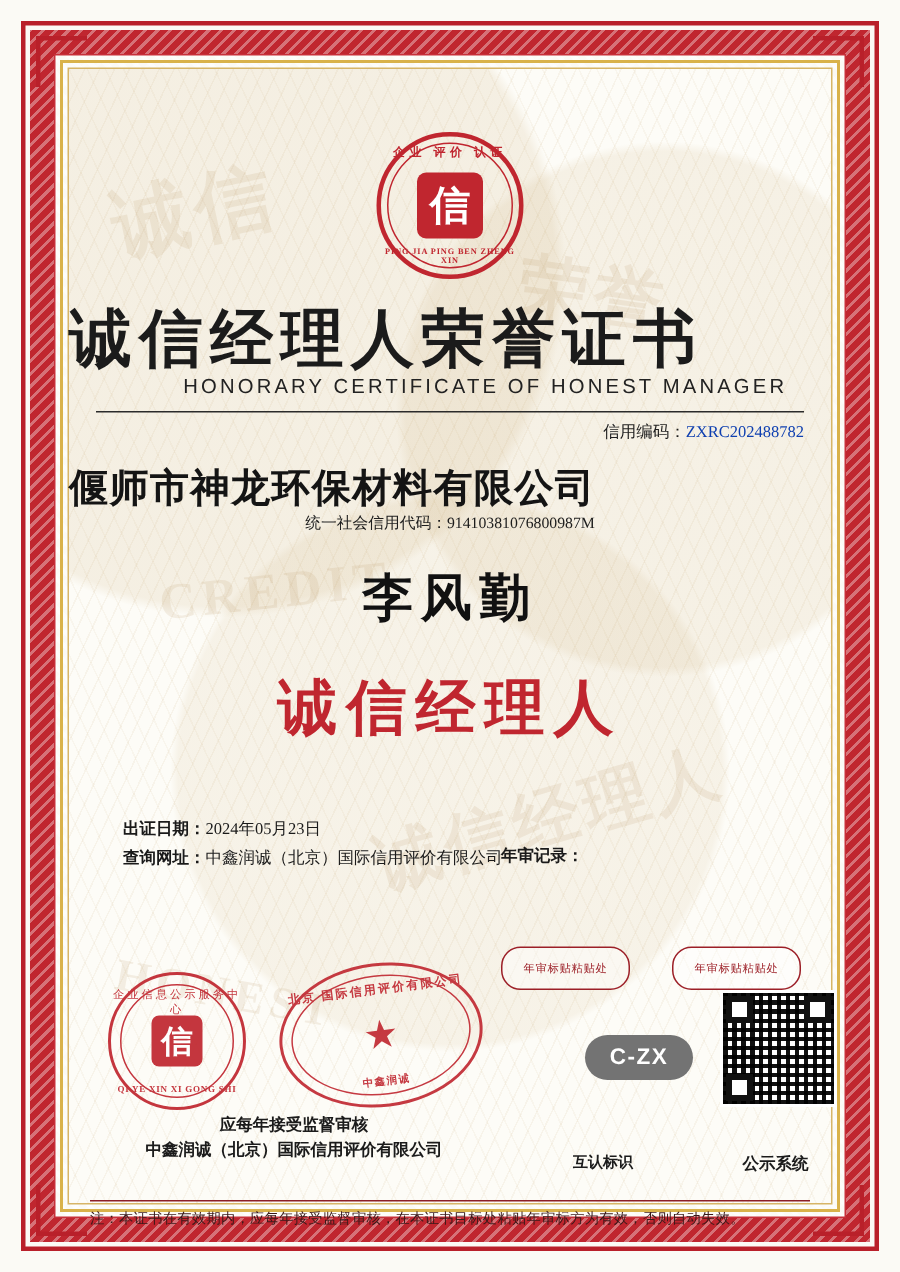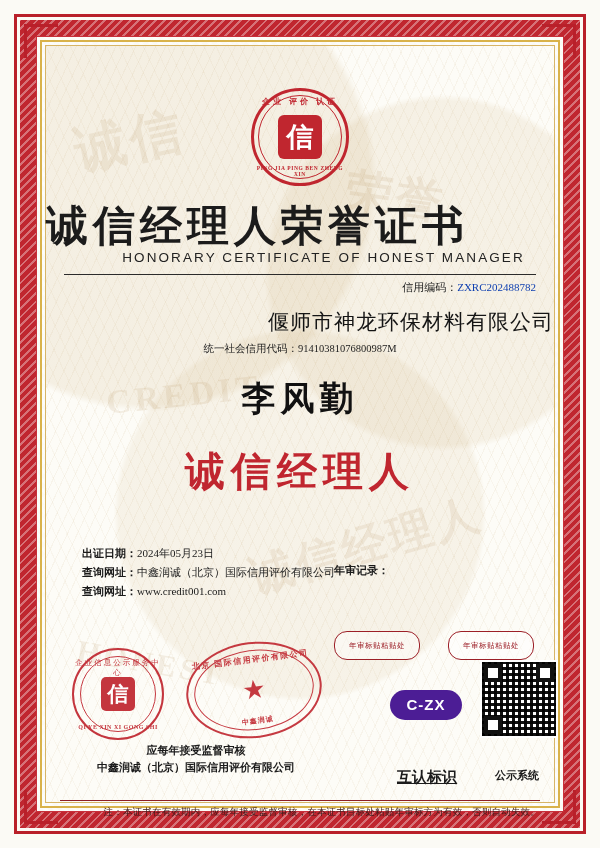--- a/index.html
+++ b/index.html
@@ -195,23 +195,23 @@
     position: absolute;
     top: 234px; right: 18px;
     font-size: 11px;
     color: #1c1c1c;
   }
   .credit-code .val { color: #0e3fb0; }
 
   .company {
     position: absolute;
     top: 262px; left: 0; right: 0;
-    text-align: right;
-    font-size: 21px;
-    font-weight: normal;
+    text-align: left;
+    font-size: 26px;
+    font-weight: bold;
     letter-spacing: 1px;
     color: #141414;
   }
   .uscc {
     position: absolute;
     top: 296px; left: 0; right: 0;
     text-align: center;
     font-size: 10.5px;
     color: #1d1d1d;
   }
@@ -352,38 +352,36 @@
     font-weight: bold;
     color: #1b1b1b;
     line-height: 17px;
   }
 
   .mutual-logo {
     position: absolute;
     left: 344px; top: 48px;
     width: 72px; height: 30px;
     border-radius: 15px;
-    background: #4c1d95;
+    background: #737373;
     color: #fff;
     font-size: 15px;
     font-weight: bold;
     line-height: 30px;
     text-align: center;
     letter-spacing: 1px;
     font-family: "Liberation Sans", sans-serif;
   }
   .mutual-caption {
     position: absolute;
     left: 336px; top: 126px;
     width: 90px;
-    text-align: center;
-    font-size: 15px;
+    font-size: 10px;
     font-weight: bold;
     color: #1b1b1b;
-    text-decoration: underline;
   }
   .qr {
     position: absolute;
     left: 434px; top: 18px;
     width: 74px; height: 74px;
     background:
       repeating-linear-gradient(90deg, #111 0 3px, #fff 3px 6px),
       repeating-linear-gradient(0deg, #111 0 3px, #fff 3px 6px);
     background-blend-mode: multiply;
     border: 2px solid #fff;
@@ -412,21 +410,21 @@
     position: absolute;
     left: 14px; right: 14px; top: 158px;
     height: 1px;
     background: #8d1f26;
   }
   .note {
     position: absolute;
     left: 14px; right: 14px; top: 164px;
     font-size: 9.5px;
     color: #3a1a1a;
-    text-align: right;
+    text-align: left;
     letter-spacing: 0.2px;
   }
 </style>
 </head>
 <body>
 
 <div class="page">
 
   <div class="border-outer"></div>
   <div class="border-weave"></div>
@@ -470,23 +468,20 @@
     <div class="person">李风勤</div>
     <div class="honor">诚信经理人</div>
 
     <div class="details">
       <div class="row">
         <span class="lbl">出证日期：</span><span>2024年05月23日</span>
       </div>
       <div class="row">
         <span class="lbl">查询网址：</span><span>中鑫润诚（北京）国际信用评价有限公司</span>
       </div>
-      <div class="row">
-        <span class="lbl">查询网址：</span><span class="url">www.credit001.com</span>
-      </div>
     </div>
 
     <div class="annual">年审记录：</div>
     <div class="stickers">
       <div class="sticker">年审标贴粘贴处</div>
       <div class="sticker">年审标贴粘贴处</div>
     </div>
 
     <div class="bottom-area">
 

